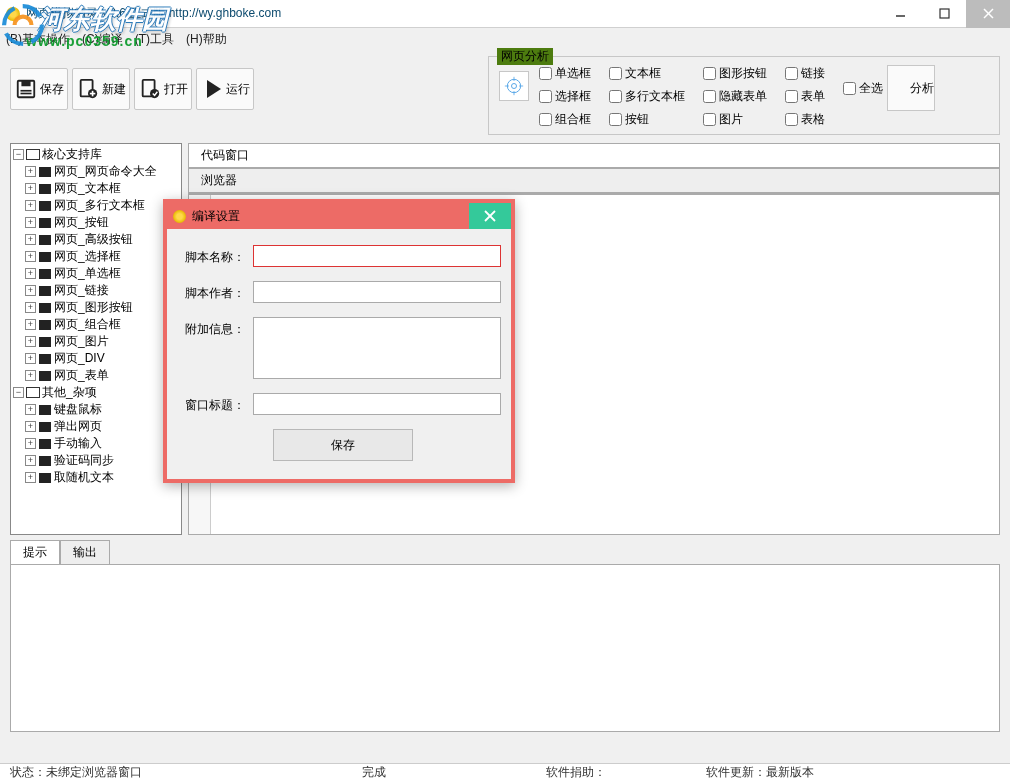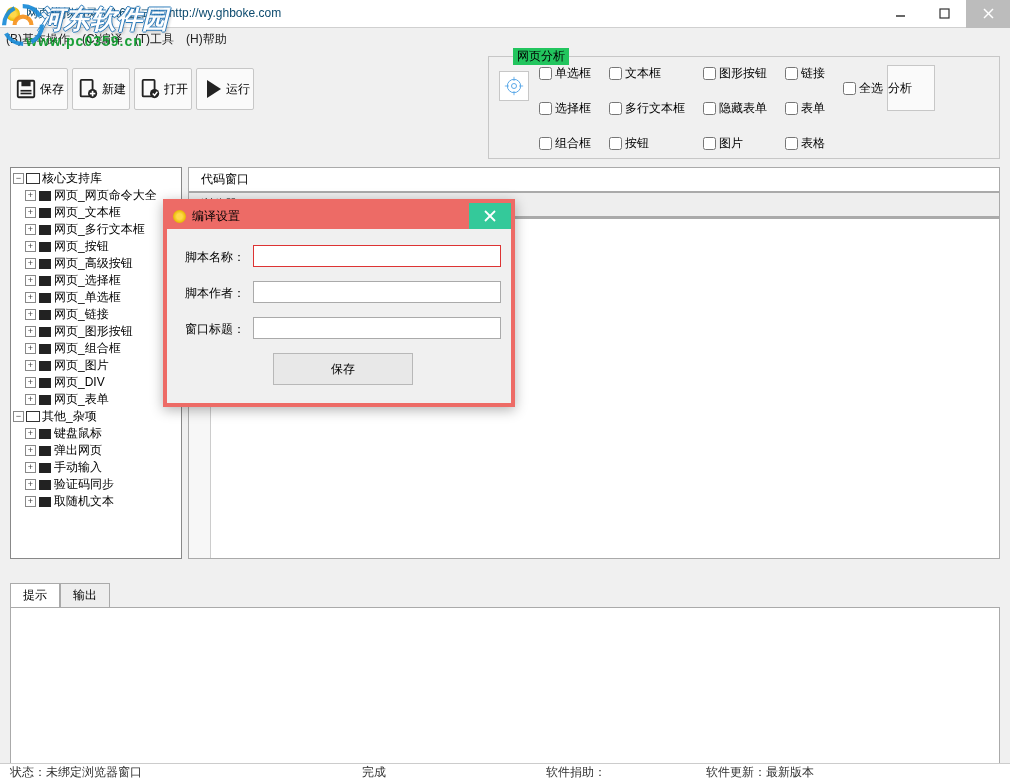--- a/index.html
+++ b/index.html
@@ -22,29 +22,29 @@
 .toolrow { display: flex; align-items: flex-start; padding: 6px 10px 8px 10px; gap: 10px; background: #f0f0f0; }
 .tool-buttons { display: flex; gap: 4px; align-items: center; padding-top: 12px; }
 .tbtn { width: 58px; height: 42px; background: #fafafa; border: 1px solid #c7c7c7; border-radius: 2px; display: flex; flex-direction: row; align-items: center; justify-content: center; gap: 2px; }
 .tbtn .ic { width: 24px; height: 24px; display: flex; align-items: center; justify-content: center; }
 .tbtn .lbl { font-size: 12px; }
 .tbtn svg { width: 22px; height: 22px; }
 .play-ic { width:0; height:0; border-left: 14px solid #222; border-top: 9px solid transparent; border-bottom: 9px solid transparent; margin-left:3px;}
 
 
 .fieldset { border: 1px solid #c7c7c7; background: #f0f0f0; padding: 8px 10px 6px 10px; position: relative; margin-left: auto; width: 512px; }
-.fieldset-legend { position: absolute; top: -9px; left: 24px; background: #22c55e; padding: 0 4px; }
+.fieldset-legend { position: absolute; top: -9px; left: 8px; background: #4d7c0f; padding: 0 4px; }
 .fs-body { display: flex; gap: 10px; align-items: flex-start; }
 .fs-icon { width: 30px; height: 30px; border: 1px solid #c7c7c7; background:#fff; display:flex;align-items:center;justify-content:center; margin-top:6px;}
 .fs-icon svg{width:20px;height:20px;}
-.fs-grid { display: grid; grid-template-columns: repeat(4, auto); gap: 18px 18px; }
+.fs-grid { display: grid; grid-template-columns: repeat(4, auto); gap: 6px 18px; }
 .fs-chk { display: flex; align-items: center; gap: 3px; white-space: nowrap; }
 .fs-chk input { width: 13px; height: 13px; }
 .fs-right { display: flex; align-items: center; gap: 4px; margin-left: 8px; }
-.analyze-btn { width: 48px; height: 46px; border: 1px solid #c7c7c7; background: #fafafa; display:flex;align-items:center;justify-content:flex-start;}
+.analyze-btn { width: 48px; height: 46px; border: 1px solid #c7c7c7; background: #fafafa; display:flex;align-items:center;justify-content:flex-end;}
 
 
 .main { display: flex; padding: 0 10px; gap: 6px; height: 392px; }
 .left-pane { width: 172px; display: flex; flex-direction: column; }
 .tree-box { flex: 1; border: 1px solid #888; background: #fff; overflow: auto; padding: 2px 0; }
 .tree-item { display: flex; align-items: center; height: 17px; white-space: nowrap; padding-left: 2px; }
 .tree-item.root { padding-left: 2px; }
 .tree-item.child { padding-left: 14px; }
 .exp { width: 11px; height: 11px; border: 1px solid #888; display: inline-flex; align-items: center; justify-content: center; font-size: 9px; line-height: 1; margin-right: 2px; background:#fff; color:#444;}
 .node-ic { width: 14px; height: 12px; margin-right: 2px; display:inline-flex;align-items:center;justify-content:center;}
@@ -60,21 +60,21 @@
 .right-pane { flex: 1; display: flex; flex-direction: column; }
 .rtabs { display: flex; flex-direction: column; }
 .rtab { padding: 3px 12px; border: 1px solid #aaa; background: #fff; }
 .rtab.inactive { background: #eee; border-bottom:1px solid #aaa;}
 .rtab-strip { flex:1; border-bottom:1px solid #aaa;}
 .code-area { flex: 1; border: 1px solid #aaa; background: #fff; display:flex;}
 .gutter { width: 22px; border-right: 1px solid #ccc; text-align: right; padding: 2px 4px 0 0; color: #888; font-family: Consolas, monospace; font-size: 11px; background:#f7f7f7;}
 .code-inner { flex:1; }
 
 
-.bottom { padding: 24px 10px 0 10px; }
+.bottom { padding: 5px 10px 0 10px; }
 .btabs { display: flex; }
 .btab { padding: 3px 12px; border: 1px solid #aaa; background: #fff; }
 .btab.active { background:#fff;}
 .btab.inactive { background:#eee; }
 .bcontent { height: 168px; border: 1px solid #aaa; background: #fff; margin-top:-1px;}
 
 
 .statusbar { position: absolute; bottom: 0; left: 0; right: 0; height: 18px; background: #fff; border-top: 1px solid #ccc; display: flex; align-items: center; padding: 0 10px; gap: 40px; color: #333; overflow:hidden;}
 .status-item { white-space: nowrap; }
 .status-item.s2{margin-left:180px;}
@@ -398,20 +398,24 @@
   <div class="modal-body">
     <div class="frow">
       <span class="flabel">脚本名称：</span>
       <input class="finput req" style="">
     </div>
     <div class="frow">
       <span class="flabel">脚本作者：</span>
       <input class="finput" style="">
     </div>
     <div class="frow">
+      <span class="flabel">附加信息：</span>
+      <textarea class="ftextarea" style=""></textarea>
+    </div>
+    <div class="frow">
       <span class="flabel">窗口标题：</span>
       <input class="finput" style="">
     </div>
     <button class="modal-save">保存</button>
   </div>
 </div>
 
 <div class="watermark">
   <svg class="wm-logo" viewBox="0 0 40 40">
     <circle cx="20" cy="20" r="18" fill="none" stroke="#1a8cd8" stroke-width="4" stroke-dasharray="20 8"></circle>

